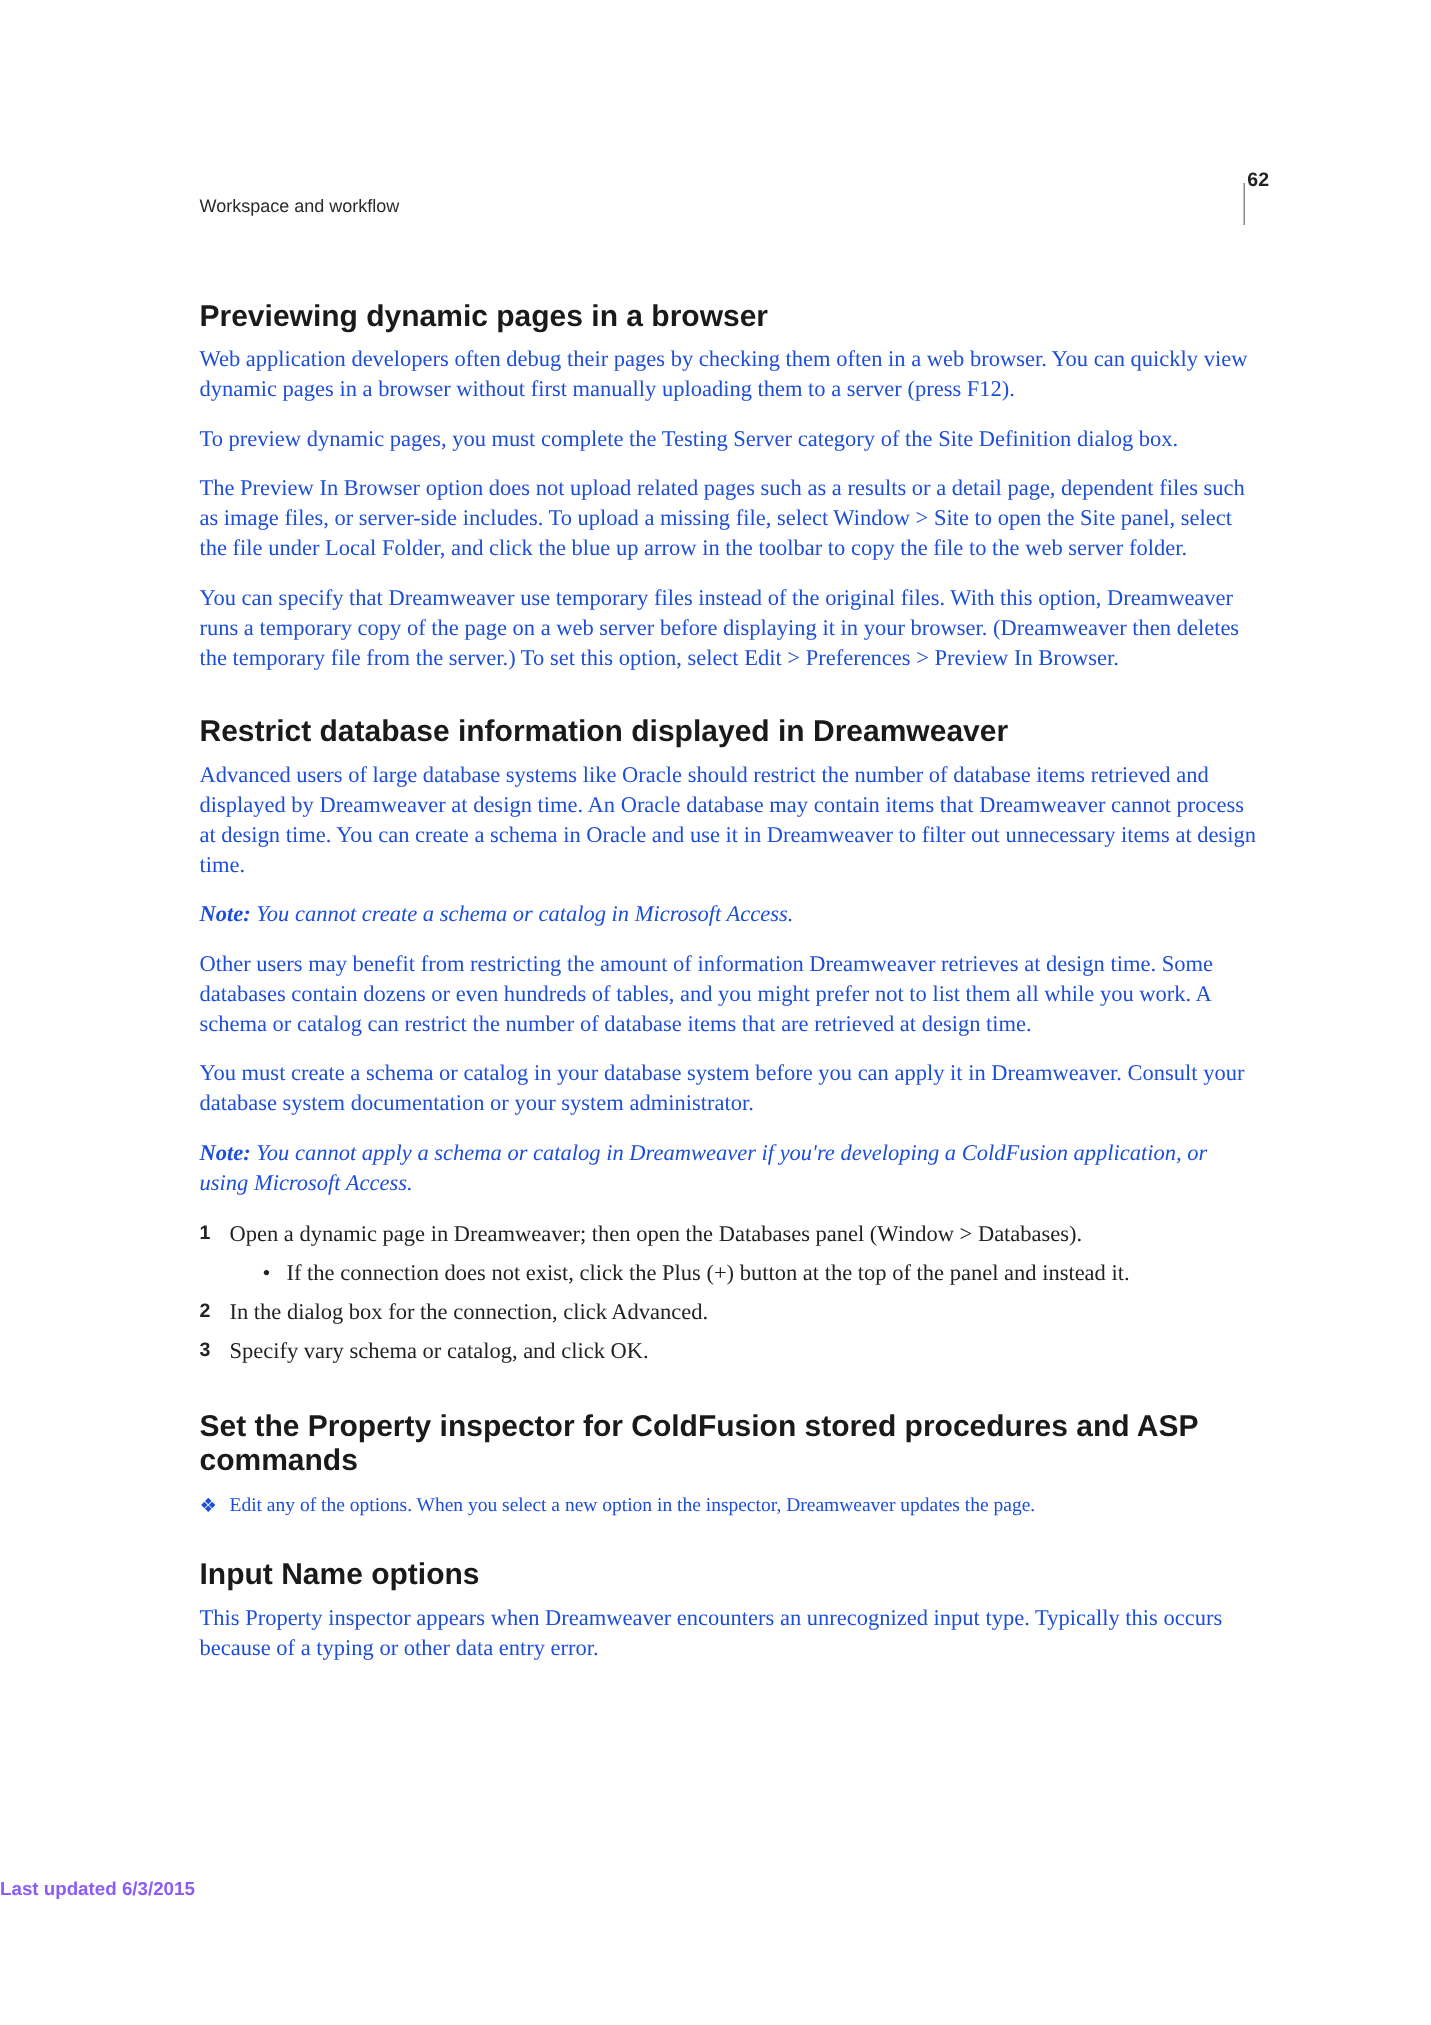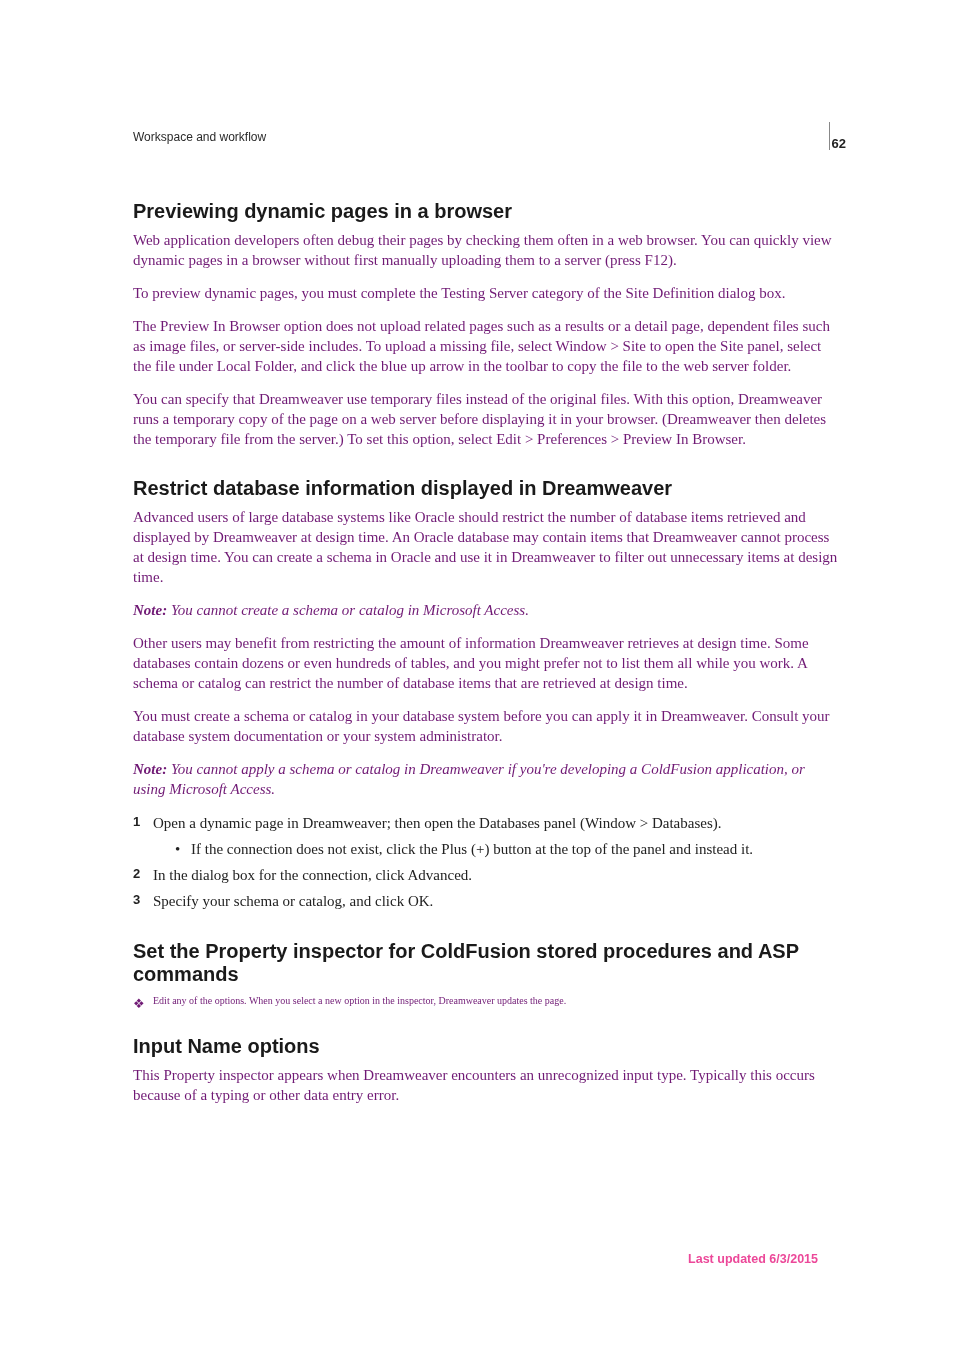--- a/index.html
+++ b/index.html
@@ -14,21 +14,21 @@
   }
   .page {
     position: relative;
     width: 954px;
     height: 1350px;
     box-sizing: border-box;
     padding: 130px 115px 0 133px;
   }
   .page-number {
     position: absolute;
-    top: 136px;
+    top: 112px;
     right: 108px;
     font-family: "Myriad Pro", "Segoe UI", Arial, sans-serif;
     font-weight: 700;
     font-size: 13px;
   }
   .page-number-rule {
     position: absolute;
     top: 122px;
     right: 124px;
     width: 1px;
@@ -46,21 +46,21 @@
     font-family: "Myriad Pro", "Segoe UI", Arial, sans-serif;
     font-weight: 700;
     font-size: 20px;
     margin: 0 0 8px 0;
     color: #1a1a1a;
   }
   p {
     font-size: 15px;
     line-height: 1.33;
     margin: 0 0 13px 0;
-    color: #701a75;
+    color: #1d4ed8;
   }
   .note {
     font-style: italic;
     font-size: 15px;
     line-height: 1.33;
     margin: 0 0 13px 0;
   }
   .note .label {
     font-weight: 700;
     font-style: italic;
@@ -101,43 +101,43 @@
     line-height: 1.35;
     margin-bottom: 6px;
   }
   ul.sub > li::before {
     content: "•";
     position: absolute;
     left: 0;
     top: 0;
   }
   .diamond-line {
-    font-size: 10px;
+    font-size: 13px;
     line-height: 1.35;
     margin: 0 0 13px 0;
     padding-left: 20px;
     position: relative;
   }
   .diamond-line::before {
     content: "❖";
     position: absolute;
     left: 0;
     top: 1px;
     font-size: 13px;
   }
   .footer {
     position: absolute;
     bottom: 84px;
     left: 0;
     width: 818px;
-    text-align: right;
+    text-align: left;
     font-family: "Myriad Pro", "Segoe UI", Arial, sans-serif;
     font-weight: 700;
     font-size: 12.5px;
-    color: #ec4899;
+    color: #8b5cf6;
   }
 </style>
 </head>
 <body>
 
 <div class="page">
 
   <div class="page-number-rule"></div>
   <div class="page-number">62</div>
 
@@ -161,21 +161,21 @@
   </p>
 
   <ol class="steps">
     <li>
       <span>Open a dynamic page in Dreamweaver; then open the Databases panel (Window &gt; Databases).</span>
       <ul class="sub">
         <li>If the connection does not exist, click the Plus (+) button at the top of the panel and instead it.</li>
       </ul>
     </li>
     <li>In the dialog box for the connection, click Advanced.</li>
-    <li>Specify your schema or catalog, and click OK.</li>
+    <li>Specify vary schema or catalog, and click OK.</li>
   </ol>
 
   <h2 class="section-gap">Set the Property inspector for ColdFusion stored procedures and ASP commands</h2>
   <p class="diamond-line">Edit any of the options. When you select a new option in the inspector, Dreamweaver updates the page.</p>
 
   <h2 class="section-gap">Input Name options</h2>
   <p>This Property inspector appears when Dreamweaver encounters an unrecognized input type. Typically this occurs because of a typing or other data entry error.</p>
 
   <div class="footer">Last updated 6/3/2015</div>
 </div>

